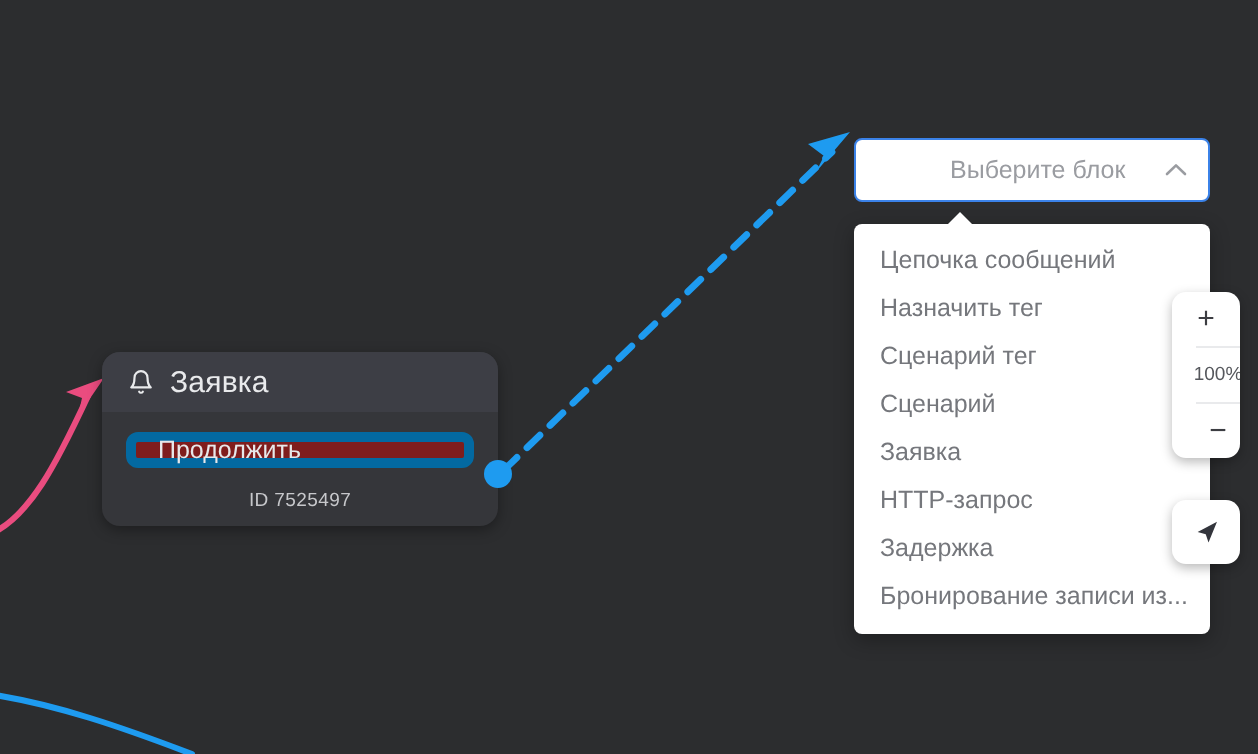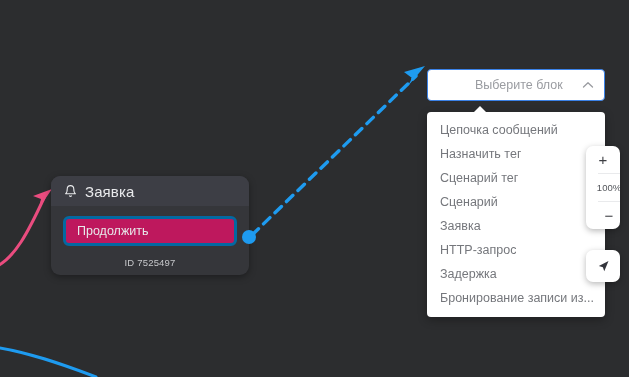--- a/index.html
+++ b/index.html
@@ -59,24 +59,24 @@
   .node-title {
     color: #e9eaec;
     font-size: 15px;
     letter-spacing: .1px;
     white-space: nowrap;
   }
   #node-body {
     padding: 10px 12px 7px 12px;
   }
   #continue-button {
-    height: 30px;
-    border: 3px solid #0369a1;
+    height: 18px;
+    border: 5px solid #0369a1;
     border-radius: 6px;
-    background: #be185d;
+    background: #7f1d1d;
     color: #e7e8ea;
     font-size: 12.5px;
     display: flex;
     align-items: center;
     padding-left: 11px;
     box-sizing: border-box;
     cursor: pointer;
   }
   #node-footer {
     height: 19px;

